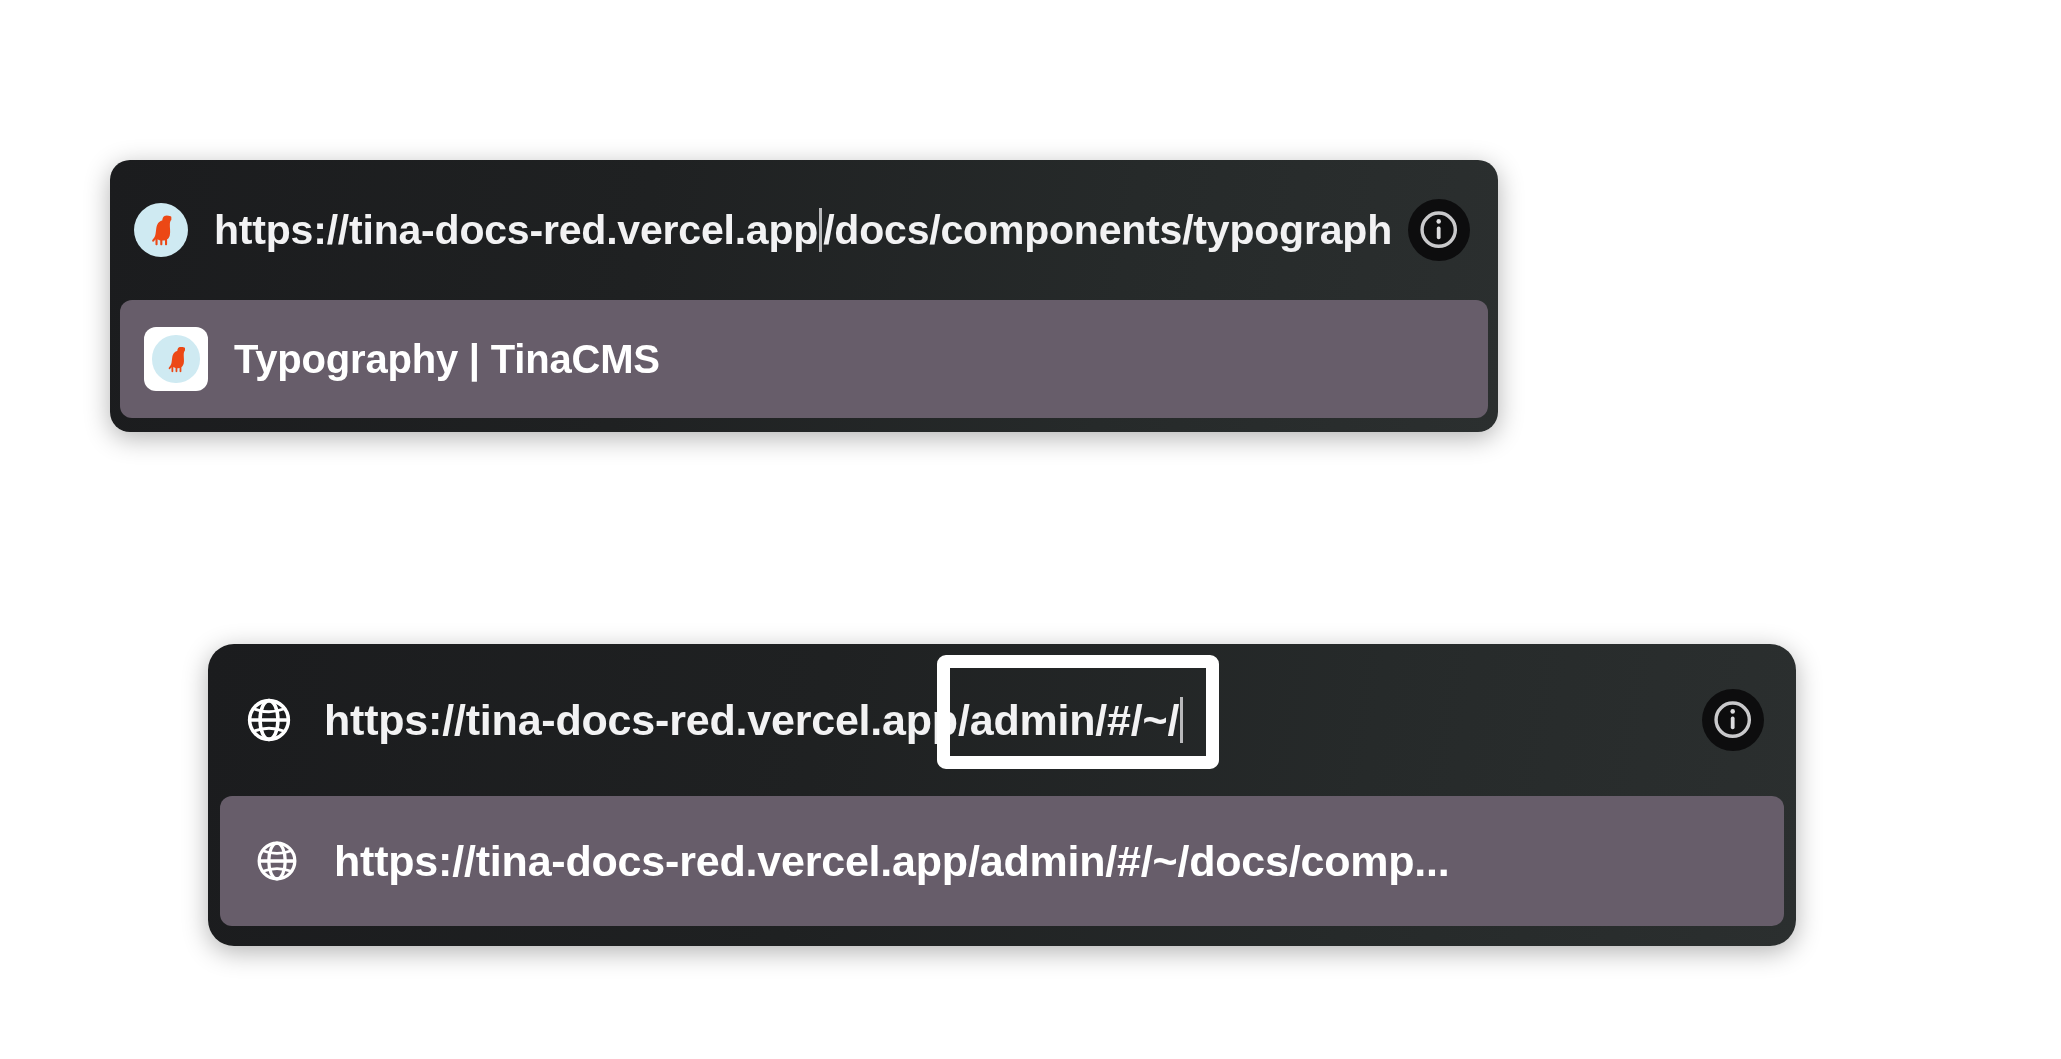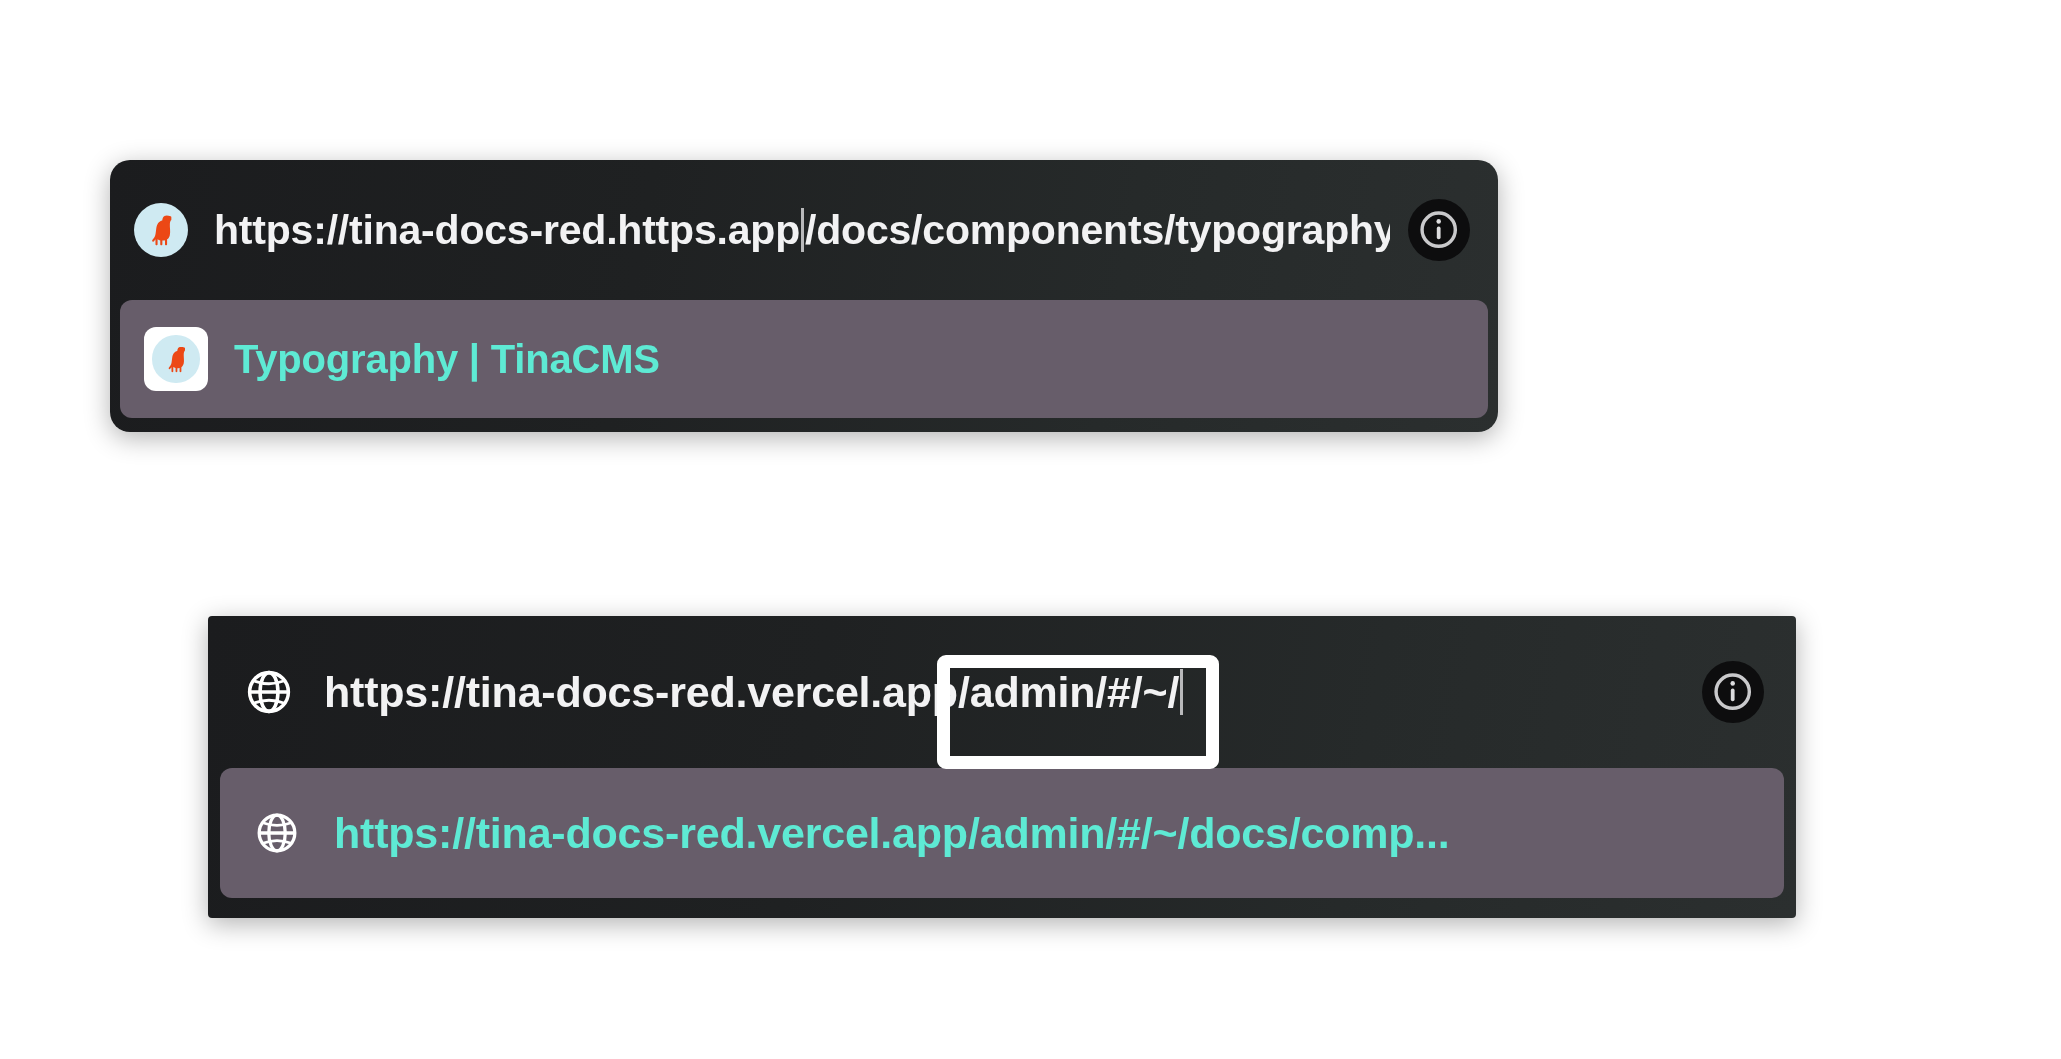--- a/index.html
+++ b/index.html
@@ -77,21 +77,21 @@
     background: #675d6a;
     box-sizing: border-box;
   }
   .suggestion-icon {
     flex: 0 0 auto;
     display: flex;
     align-items: center;
     justify-content: center;
   }
   .suggestion-text {
-    color: #5eead4;
+    color: #ffffff;
     font-weight: 700;
     letter-spacing: -0.2px;
     white-space: nowrap;
     overflow: hidden;
   }
 
   
   #panel-one {
     left: 110px;
     top: 160px;
@@ -112,24 +112,24 @@
     margin: 0 10px 10px 10px;
     border-radius: 12px;
     padding: 0 24px;
   }
   #panel-one .suggestion-icon { width: 64px; height: 64px; }
   #panel-one .suggestion-text { font-size: 40px; margin-left: 26px; }
 
   
   #panel-two {
     left: 208px;
-    top: 616px;
+    top: 644px;
     width: 1588px;
     height: 302px;
-    border-radius: 4px;
+    border-radius: 26px;
   }
   #panel-two .omni-input-row {
     height: 152px;
     padding: 0 32px 0 36px;
   }
   #panel-two .omni-leading-icon { width: 50px; height: 50px; }
   #panel-two .omni-url { font-size: 43px; margin-left: 30px; }
   #panel-two .info-btn { width: 62px; height: 62px; margin-left: 18px; }
   #panel-two .caret { height: 46px; }
   #panel-two .suggestion-row {
@@ -193,21 +193,21 @@
     <span class="omni-leading-icon">
       <span class="tina-favicon-circle">
         <svg viewBox="0 0 64 64" width="70%" height="70%" aria-hidden="true">
           <path fill="#ec4815" d="M40.5 8c-2.2 0-3.9 1.1-4.9 2.9-0.9 1.6-1.2 3.5-1.3 5.2-2.8 0.6-5.2 2.1-6.9 4.4-1.8 2.4-2.7 5.5-3.2 8.7-0.5 3.3-0.7 6.8-1.3 9.9-0.4 2.3-1.1 4.3-2.1 5.6l-3.3 4.4c-0.6 0.8-0.4 1.9 0.4 2.5 0.8 0.6 1.9 0.4 2.5-0.4l2.4-3.2v8.2c0 1 0.8 1.8 1.8 1.8s1.8-0.8 1.8-1.8v-8.4c1.3 0.9 2.8 1.6 4.5 2v6.4c0 1 0.8 1.8 1.8 1.8s1.8-0.8 1.8-1.8v-6.1c0.7 0 1.4 0 2.1-0.1 0.8-0.1 1.6-0.2 2.3-0.4v6.6c0 1 0.8 1.8 1.8 1.8 1 0 1.8-0.8 1.8-1.8v-8.2c2.3-1.6 3.9-4 4.6-7.1 0.7-3 0.6-6.4 0.4-9.8-0.2-3.4-0.5-6.8-0.3-9.7 0.2-2.6 0.8-4.6 2-5.8 0.3-0.3 0.5-0.7 0.5-1.2v-4c0-0.8-0.5-1.5-1.3-1.7-2.2-0.6-4.6-0.9-6.9-0.9z"></path>
           <path fill="#ec4815" d="M41 13.5c-0.8 0-1.5 0.7-1.5 1.5s0.7 1.5 1.5 1.5 1.5-0.7 1.5-1.5-0.7-1.5-1.5-1.5z"></path>
         </svg>
       </span>
     </span>
 
     <span class="omni-url">
-      <span>https://tina-docs-red.https.app</span>
+      <span>https://tina-docs-red.vercel.app</span>
       <span class="caret"></span>
       <span>/docs/components/typography</span>
     </span>
 
     <span class="info-btn">
       <svg viewBox="0 0 24 24" width="70%" height="70%" aria-hidden="true">
         <circle cx="12" cy="12" r="9.2" fill="none" stroke="#c9c9cb" stroke-width="1.9"></circle>
         <circle cx="12" cy="7.4" r="1.25" fill="#dcdcde"></circle>
         <rect x="10.95" y="10.3" width="2.1" height="7" rx="1" fill="#dcdcde"></rect>
       </svg>

